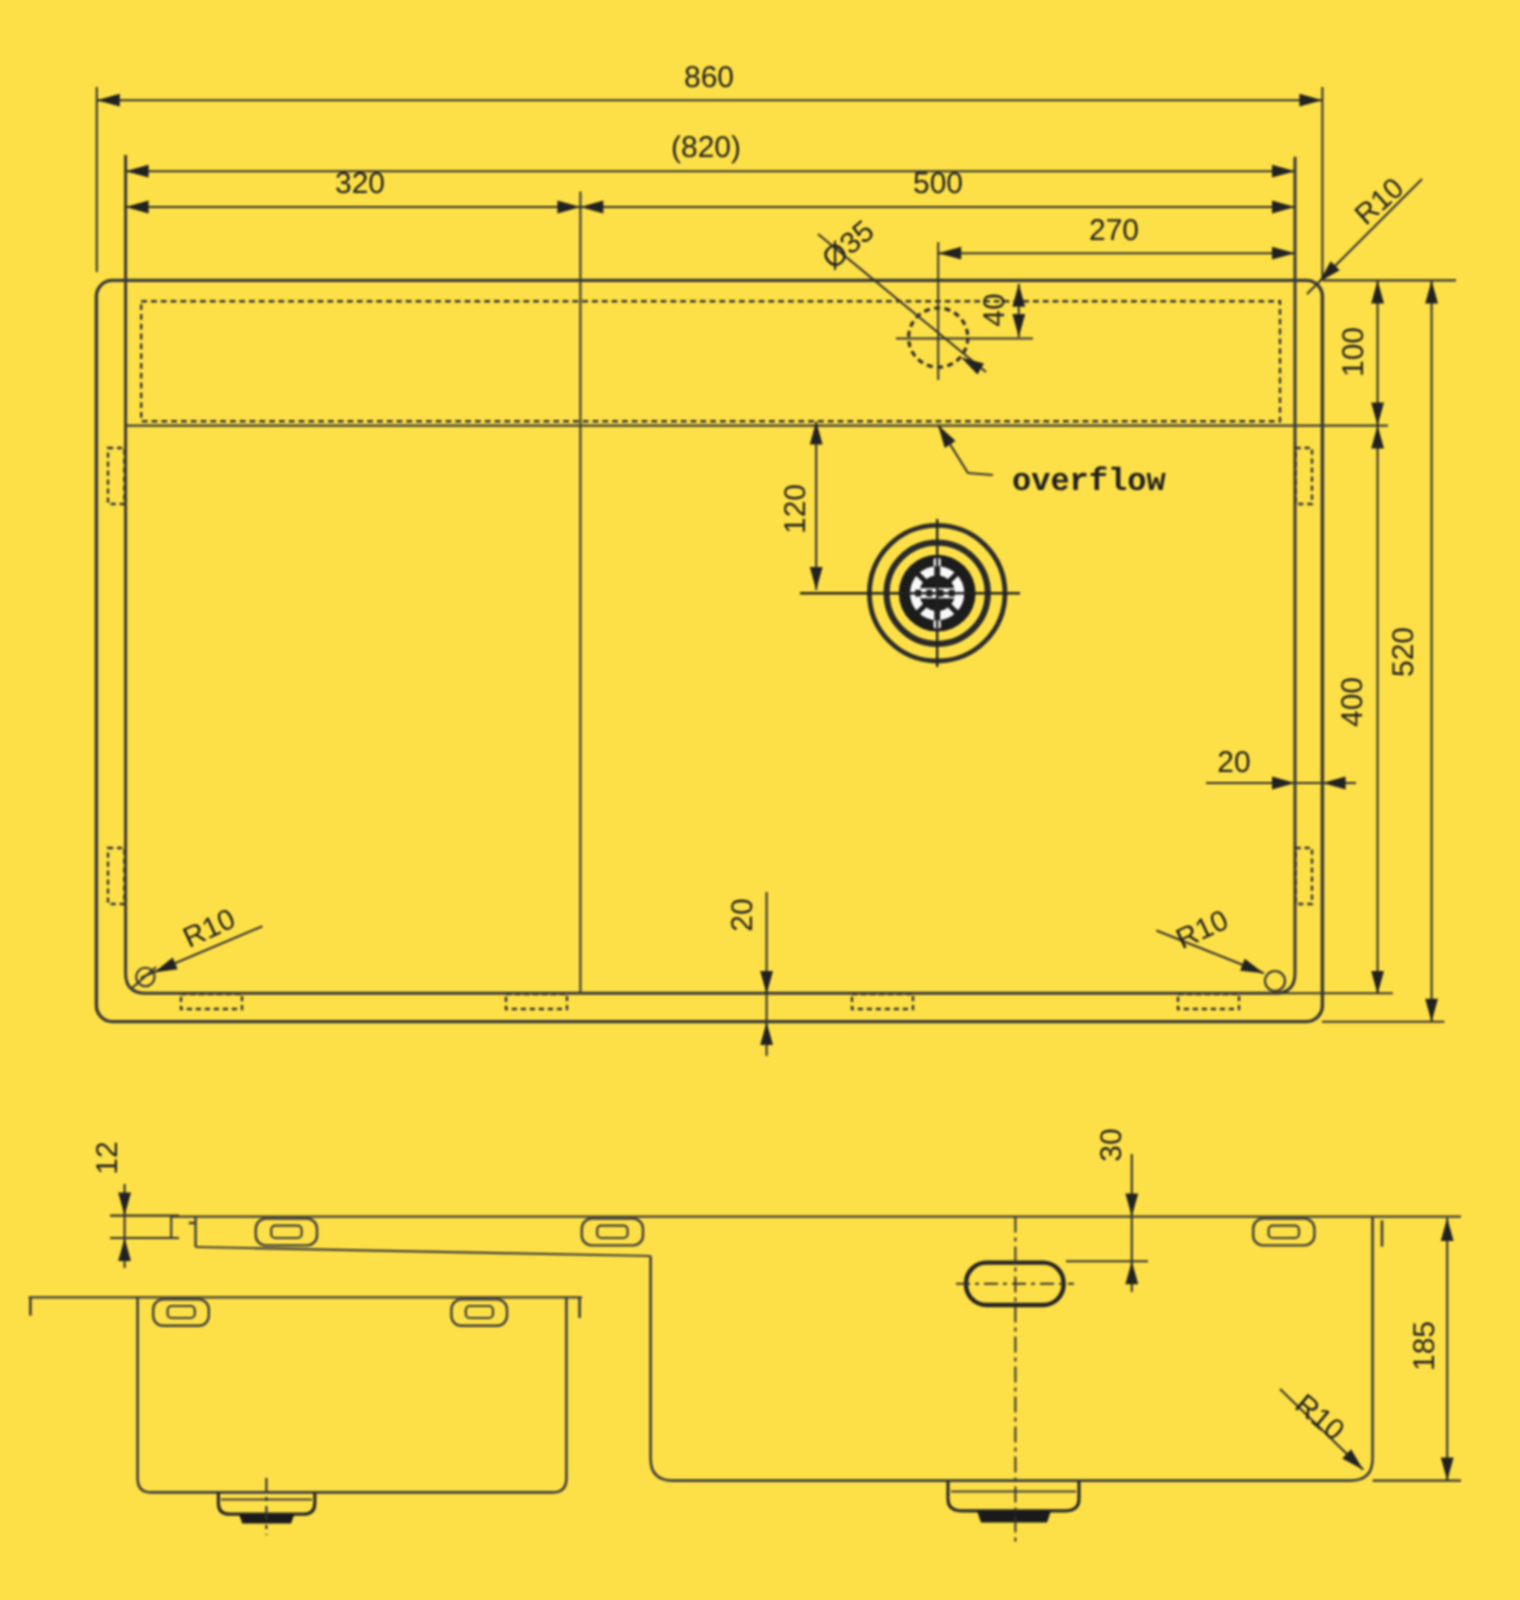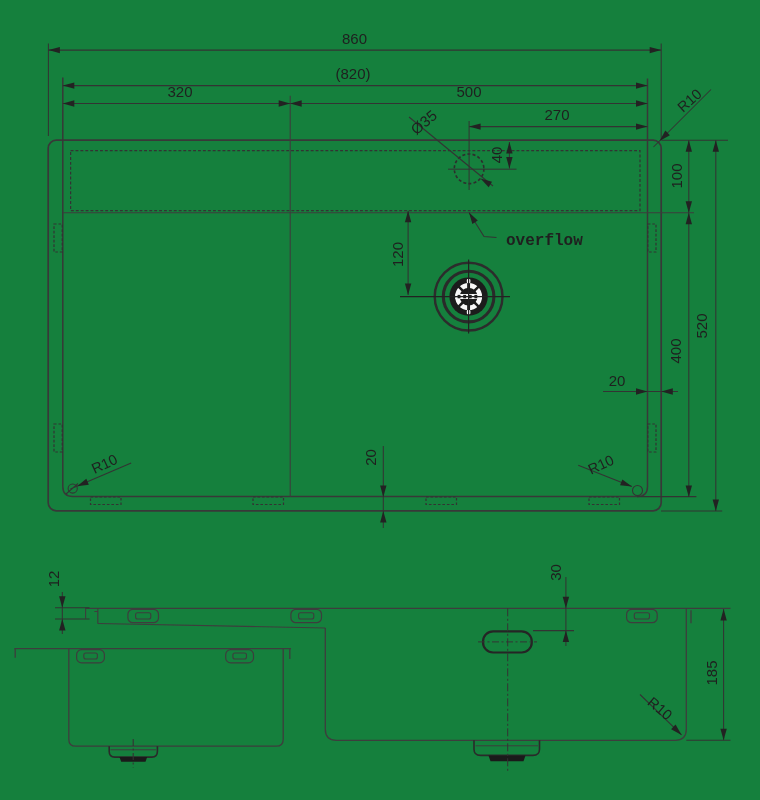--- a/index.html
+++ b/index.html
@@ -1,16 +1,16 @@
 <!DOCTYPE html>
 <html><head>
 <meta charset="utf-8">
 <style>
   html,body{margin:0;padding:0;background:#ffffff;}
-  .page{width:760px;height:800px;position:relative;overflow:hidden;background:#15803d;}
+  .page{width:760px;height:800px;position:relative;overflow:hidden;background:#fde047;}
   text{font-family:"Liberation Sans",sans-serif;fill:#1f1f1f;}
   .mono{font-family:"Liberation Mono",monospace;}
 </style>
 </head>
 <body>
 <div class="page">
 <svg width="760" height="800" viewBox="0 0 760 800" fill="none" stroke-linecap="butt" style="filter:blur(0.45px)">
 <defs>
   <path id="arr" d="M0,0 L-11.5,3.2 L-11.5,-3.2 Z" fill="#222" stroke="none"></path>
 </defs>

